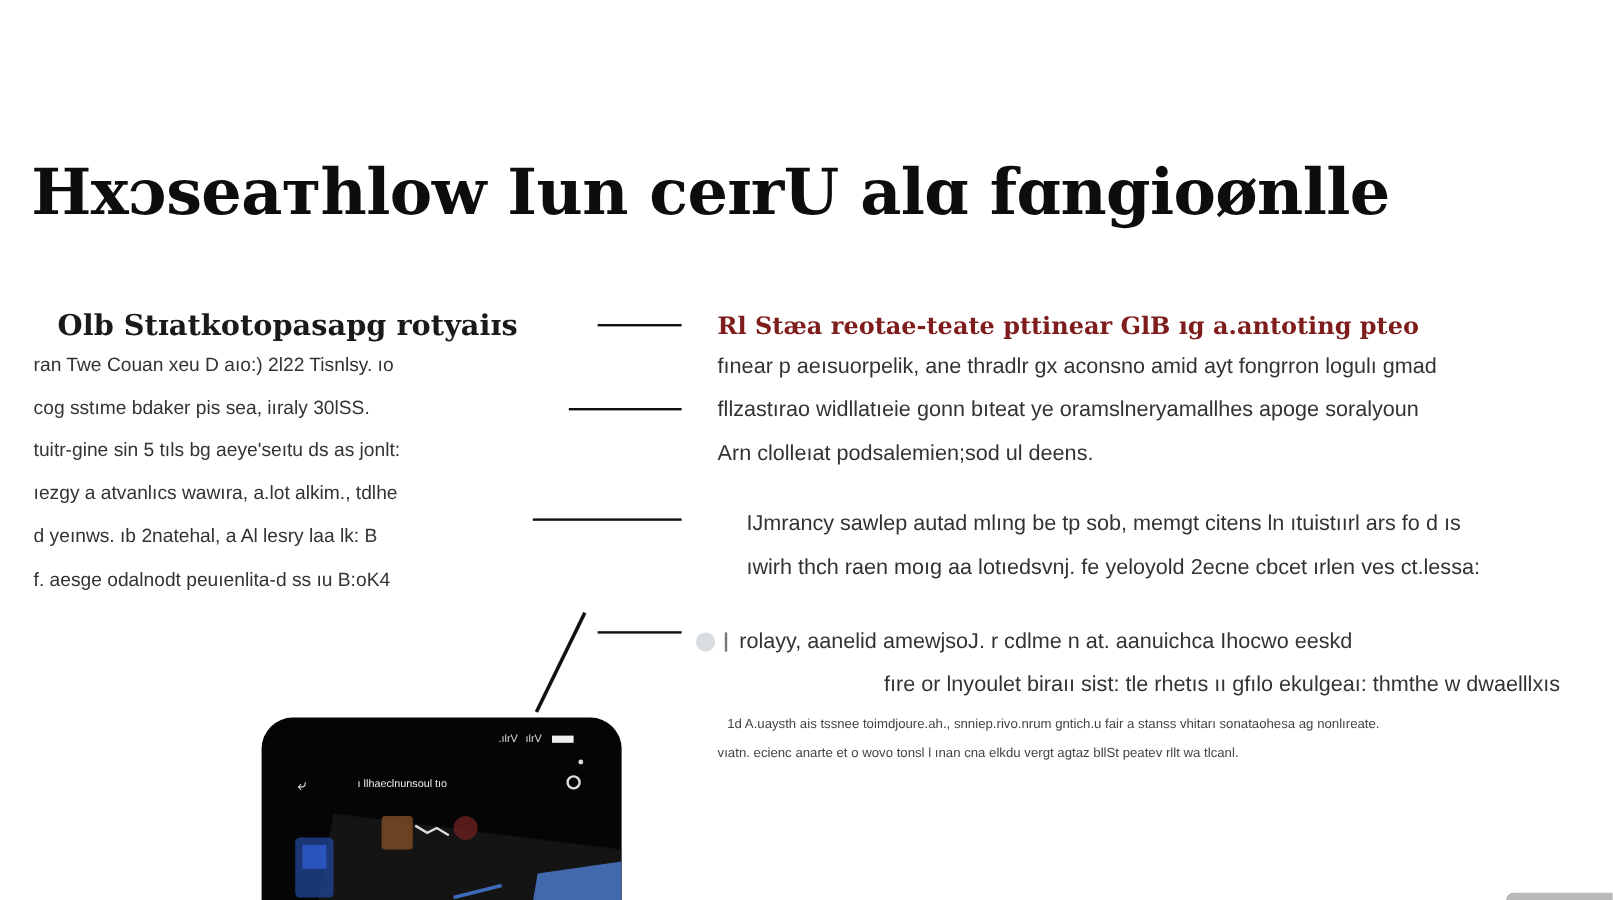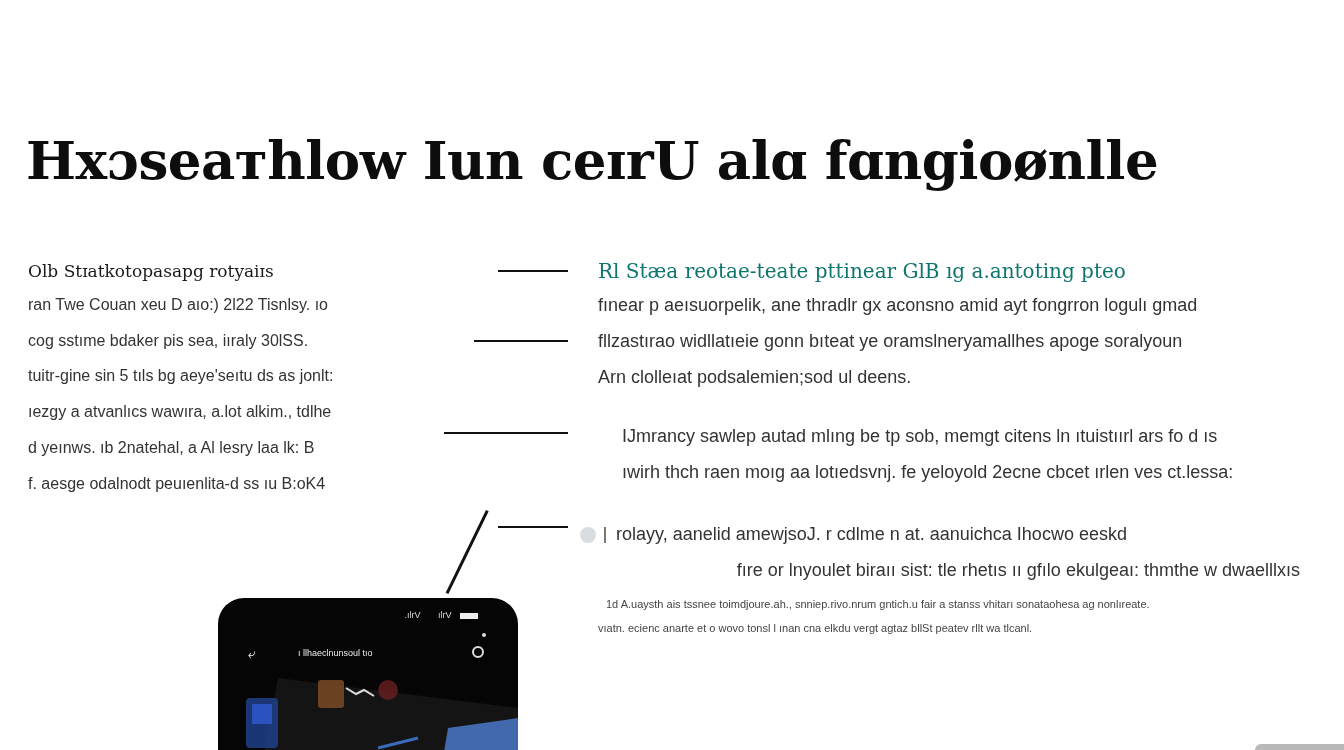--- a/index.html
+++ b/index.html
@@ -29,25 +29,26 @@
       line-height: 64px;
     }
     .left-col {
       position: absolute;
       left: 28px;
       top: 255px;
       width: 420px;
     }
     .left-heading {
       font-family: "DejaVu Serif", serif;
-      font-weight: normal;
-      font-size: 17px;
+      font-weight: bold;
+      font-size: 24px;
       color: #1a1a1a;
       line-height: 32px;
       white-space: nowrap;
+      margin-left: 20px;
     }
     .left-line {
       font-size: 16px;
       color: #333;
       line-height: 35.7px;
       white-space: nowrap;
     }
     .connector {
       position: absolute;
       height: 2px;
@@ -63,23 +64,23 @@
       transform-origin: top left;
       transform: translateX(48px) rotate(26deg);
     }
     .right-block {
       position: absolute;
       left: 598px;
       width: 720px;
     }
     .right-heading {
       font-family: "DejaVu Serif", serif;
-      font-weight: normal;
+      font-weight: bold;
       font-size: 20px;
-      color: #0f766e;
+      color: #7f1d1d;
       line-height: 32px;
       white-space: nowrap;
     }
     .right-line {
       font-size: 18px;
       color: #333;
       line-height: 36px;
       white-space: nowrap;
     }
     .right-small {
@@ -124,21 +125,21 @@
     }
     .phone-battery {
       display: inline-block;
       width: 18px;
       height: 6px;
       background: #eee;
       margin-left: 6px;
       vertical-align: middle;
     }
     .phone-signal {
-      margin-right: 15px;
+      margin-right: 4px;
     }
     .phone-dot {
       position: absolute;
       top: 35px;
       right: 32px;
       width: 4px;
       height: 4px;
       border-radius: 50%;
       background: #ddd;
     }

